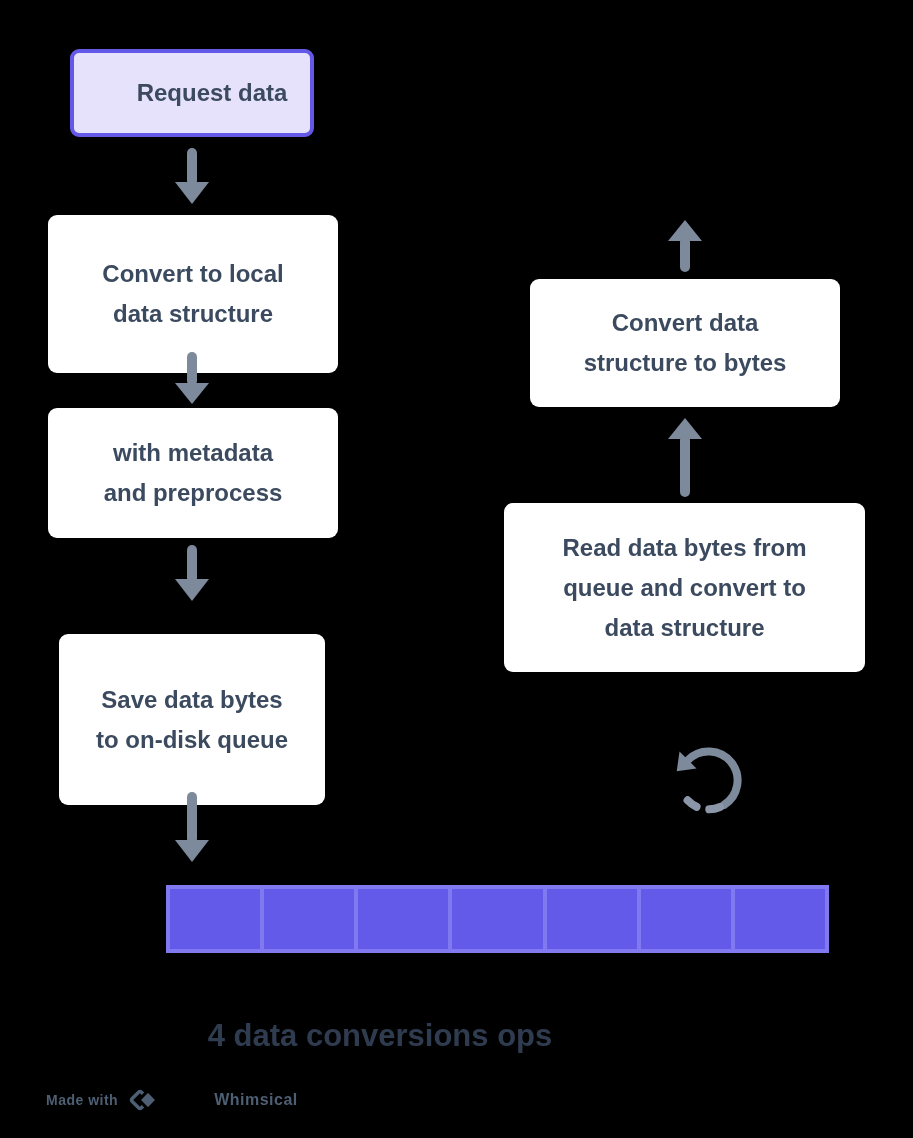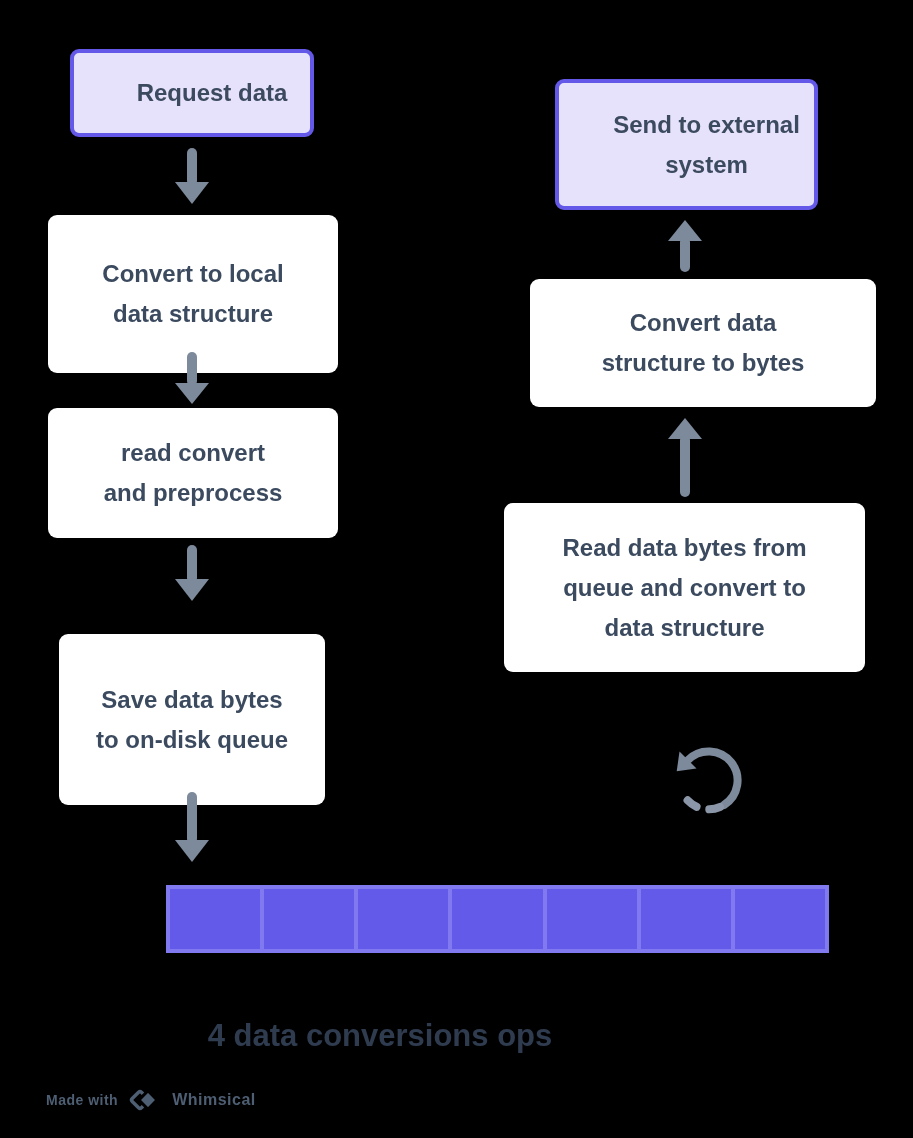--- a/index.html
+++ b/index.html
@@ -48,28 +48,28 @@
     text-align:center;
   }
   .qp-label{left:540px;top:830px;width:340px;font-size:30px;}
   .ops-label{left:150px;top:1018px;width:460px;font-size:31px;color:#2F3B4F;}
   .watermark{
     position:absolute;left:46px;top:1084px;
     display:flex;align-items:center;gap:9px;
     color:#4E5E73;
   }
   .watermark .prefix{font-size:14px;font-weight:700;letter-spacing:0.5px;}
-  .watermark .brand{font-size:16px;font-weight:700;letter-spacing:0.5px;}
+  .watermark .brand{font-size:16px;font-weight:700;letter-spacing:0.5px;margin-left:42px;}
   
   .n-request{left:70px;top:49px;width:244px;height:88px;}
   .n-convert-local{left:48px;top:215px;width:290px;height:158px;padding:0 20px;}
   .n-read-metadata{left:48px;top:408px;width:290px;height:130px;padding:0 40px;}
   .n-save-bytes{left:59px;top:614px;width:266px;height:171px;padding:0 20px;margin-top:20px;}
   .n-send-external{left:555px;top:79px;width:263px;height:131px;}
-  .n-convert-bytes{left:530px;top:279px;width:346px;height:128px;padding:0 20px;}
+  .n-convert-bytes{left:530px;top:279px;width:310px;height:128px;padding:0 20px;}
   .n-read-queue{left:504px;top:503px;width:361px;height:169px;padding:0 24px;}
 </style>
 </head>
 <body>
 
 <div class="canvas">
 
   <div class="node purple n-request">Request data</div>
 
   <svg class="arrow" style="left:174px;top:148px" width="36" height="56" viewBox="0 0 36 56">
@@ -78,38 +78,36 @@
   </svg>
 
   <div class="node n-convert-local">Convert to local
 data structure</div>
 
   <svg class="arrow" style="left:174px;top:352px" width="36" height="52" viewBox="0 0 36 52">
     <rect x="13" y="0" width="10" height="34" ry="5"></rect>
     <polygon points="1,31 35,31 18,52"></polygon>
   </svg>
 
-  <div class="node n-read-metadata">read convert
+  <div class="node n-read-metadata">with metadata
 and preprocess</div>
 
   <svg class="arrow" style="left:174px;top:545px" width="36" height="56" viewBox="0 0 36 56">
     <rect x="13" y="0" width="10" height="38" ry="5"></rect>
     <polygon points="1,34 35,34 18,56"></polygon>
   </svg>
 
   <div class="node n-save-bytes">Save data bytes
 to on-disk queue</div>
 
   <svg class="arrow" style="left:174px;top:792px" width="36" height="70" viewBox="0 0 36 70">
     <rect x="13" y="0" width="10" height="52" ry="5"></rect>
     <polygon points="1,48 35,48 18,70"></polygon>
   </svg>
 
-  <div class="node purple n-send-external">Send to external
-system</div>
 
   <svg class="arrow" style="left:667px;top:220px" width="36" height="52" viewBox="0 0 36 52">
     <polygon points="18,0 35,21 1,21"></polygon>
     <rect x="13" y="17" width="10" height="35" ry="5"></rect>
   </svg>
 
   <div class="node n-convert-bytes">Convert data
 structure to bytes</div>
 
   <svg class="arrow" style="left:667px;top:418px" width="36" height="79" viewBox="0 0 36 79">

